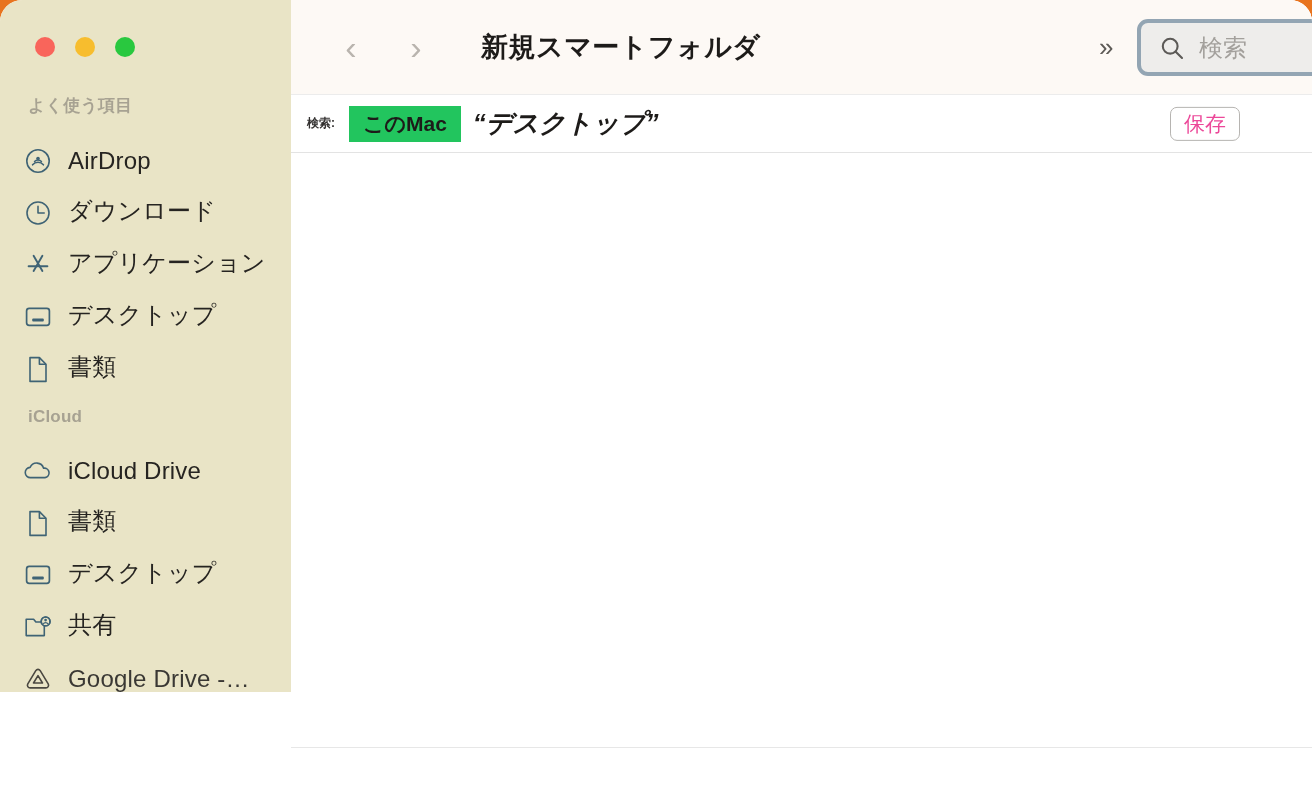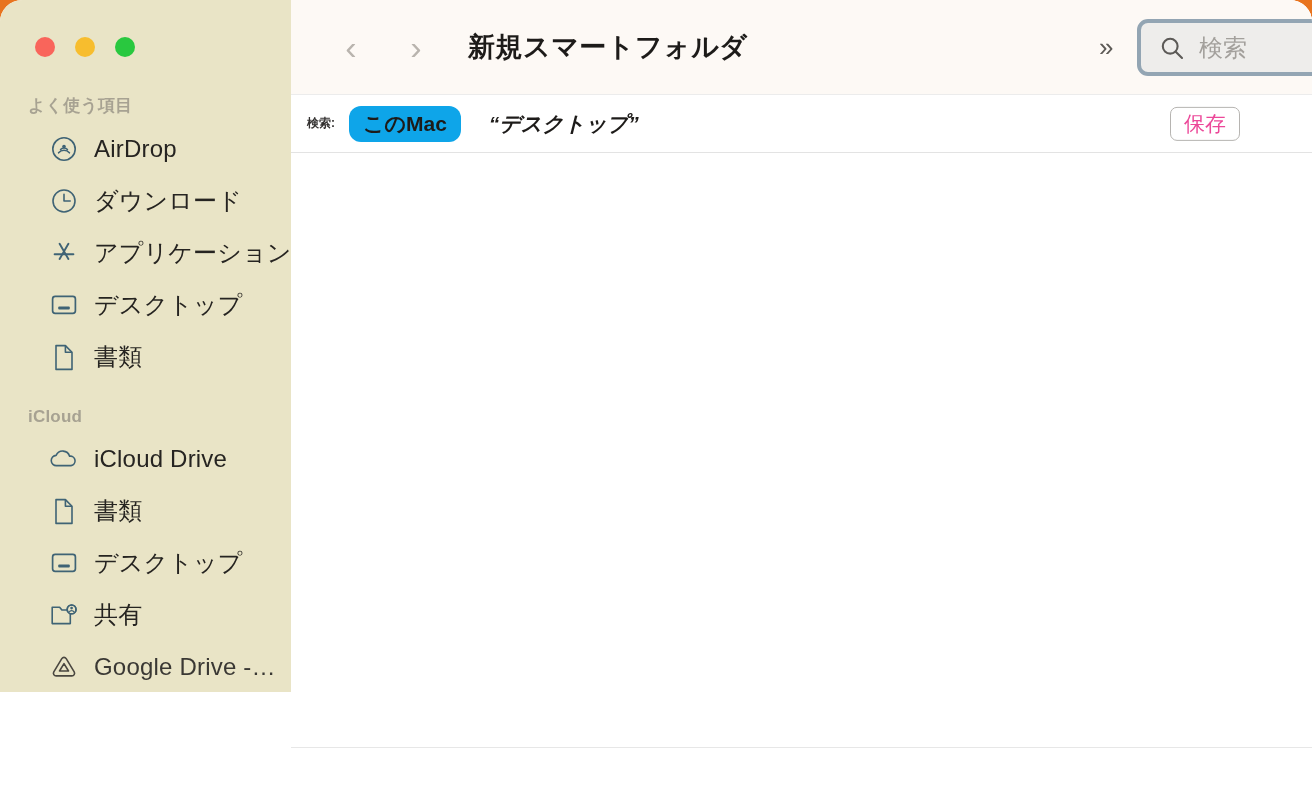--- a/index.html
+++ b/index.html
@@ -52,26 +52,25 @@
   .sb-section-title {
     font-size:17px;
     color:#a7a292;
     font-weight:600;
     padding:6px 0 6px 28px;
     letter-spacing:0.2px;
   }
 
   .sb-item {
     display:flex;
-    align-items:center;
+    align-items:flex-end;
     height:52px;
-    padding-left:30px;
+    padding-left:24px;
     gap:16px;
     cursor:default;
-    margin-left:20px;
   }
   .sb-icon {
     width:28px; height:28px;
     flex:0 0 28px;
     display:flex; align-items:center; justify-content:center;
     color:#3f6375;
   }
   .sb-icon svg { display:block; }
   .sb-label {
     font-size:24px;
@@ -108,21 +107,21 @@
     color:#b9b4ae;
     font-size:34px;
     font-weight:300;
     line-height:1;
     cursor:default;
   }
   #nav-back { margin-left:40px; }
   #nav-fwd  { margin-left:25px; }
 
   #win-title {
-    margin-left:32px;
+    margin-left:45px;
     font-size:27px;
     font-weight:600;
     color:#1d1b19;
     letter-spacing:0.5px;
     white-space:nowrap;
   }
 
   #chevrons {
     position:absolute;
     left:808px; top:50%;
@@ -168,31 +167,31 @@
     border-bottom:1px solid #e3e3e3;
   }
   #criteria-label {
     margin-left:16px;
     font-size:12px;
     font-weight:700;
     color:#333130;
   }
   #scope-chip {
     margin-left:14px;
-    background:#0ea5e9;
-    border-radius:12px;
+    background:#22c55e;
+    border-radius:0;
     padding:4px 14px;
     font-size:21px;
     font-weight:700;
     color:#1d1b19;
     white-space:nowrap;
   }
   #scope-second {
-    margin-left:28px;
-    font-size:21px;
+    margin-left:12px;
+    font-size:26px;
     font-weight:600;
     font-style:italic;
     color:#1d1b19;
     white-space:nowrap;
   }
 
   #save-btn {
     position:absolute;
     right:72px; top:50%;
     transform:translateY(-50%);

